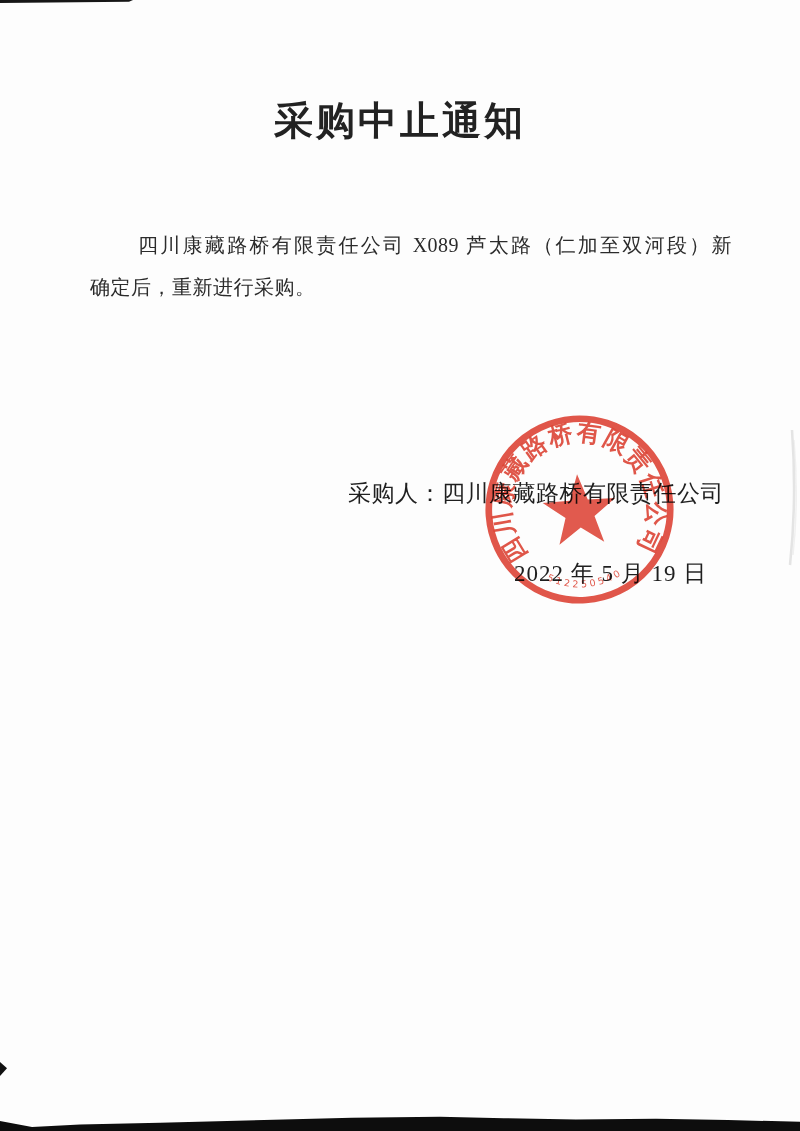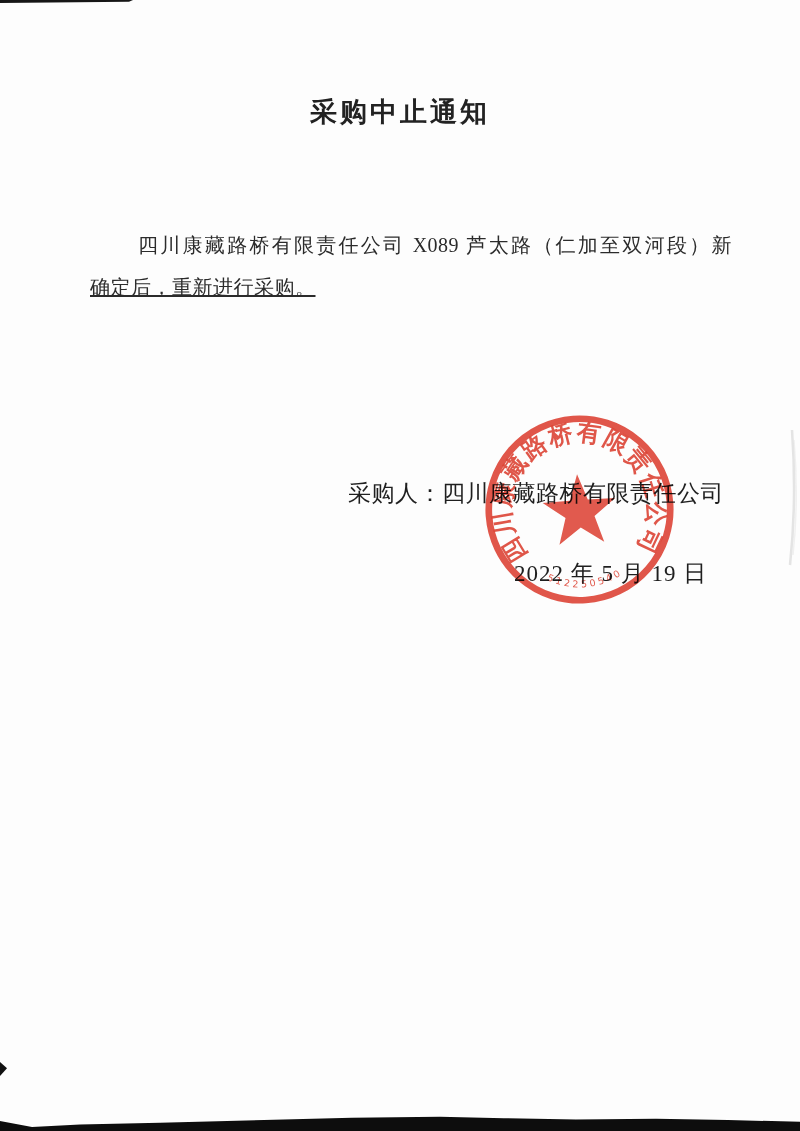--- a/index.html
+++ b/index.html
@@ -13,21 +13,21 @@
     width: 800px;
     height: 1131px;
     background: #fdfdfd;
     overflow: hidden;
     color: #2b2b2b;
   }
   .doc-title {
     position: absolute;
     top: 94px; left: 0; width: 100%;
     text-align: center;
-    font-size: 27px;
+    font-size: 39px;
     font-weight: bold;
     letter-spacing: 3px;
     color: #222;
   }
   .salutation {
     position: absolute;
     top: 176px; left: 90px;
     font-size: 23px;
     letter-spacing: 1px;
   }
@@ -40,21 +40,21 @@
     font-size: 20px;
     line-height: 42px;
     height: 42px;
     letter-spacing: 0.5px;
     text-align: justify;
     text-align-last: justify;
     white-space: nowrap;
     color: #2b2b2b;
   }
   .body-line.first { text-indent: 48px; }
-  .body-line.last { text-align: left; text-align-last: left; text-decoration: underline; }
+  .body-line.last { text-align: left; text-align-last: left; }
   .signature-line {
     position: absolute;
     top: 478px; left: 348px;
     font-size: 23px;
     letter-spacing: 0.5px;
     color: #1f1f1f;
   }
   .date-line {
     position: absolute;
     top: 558px; left: 514px;

